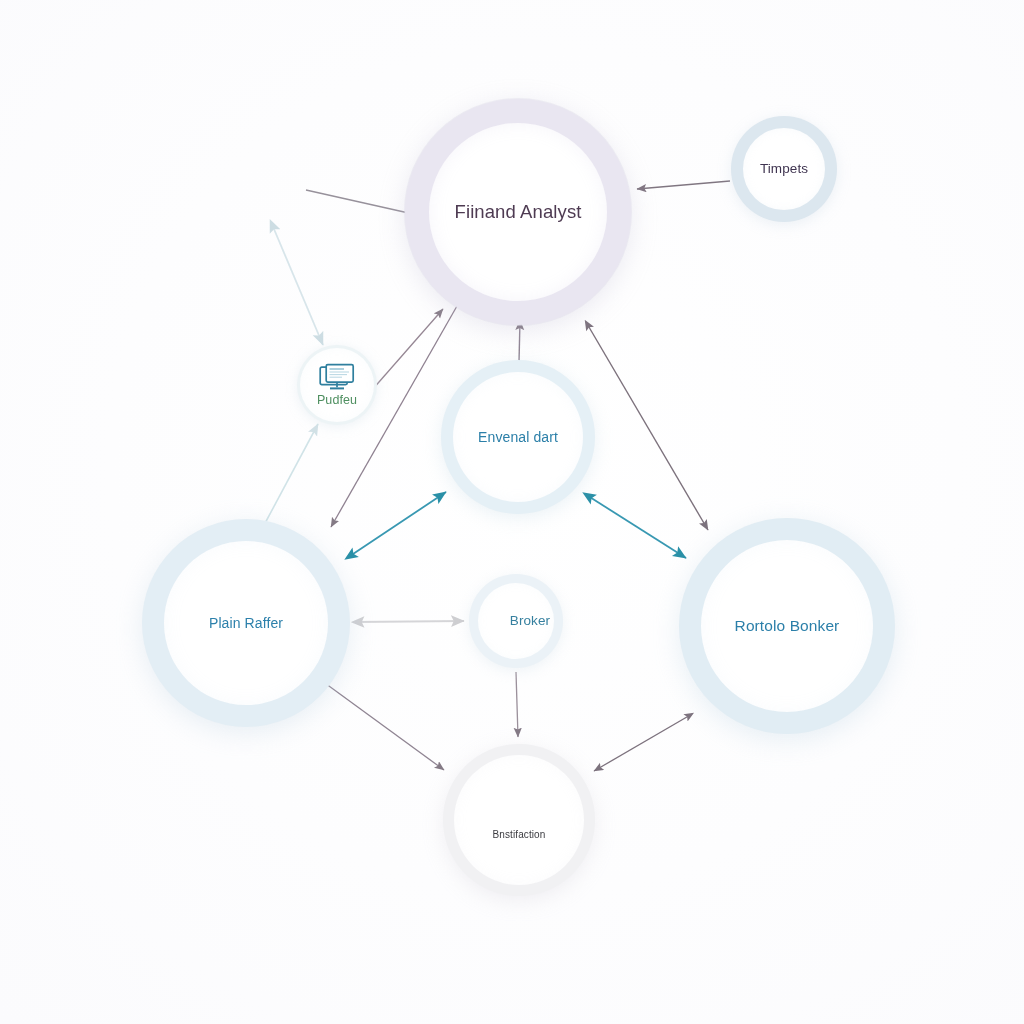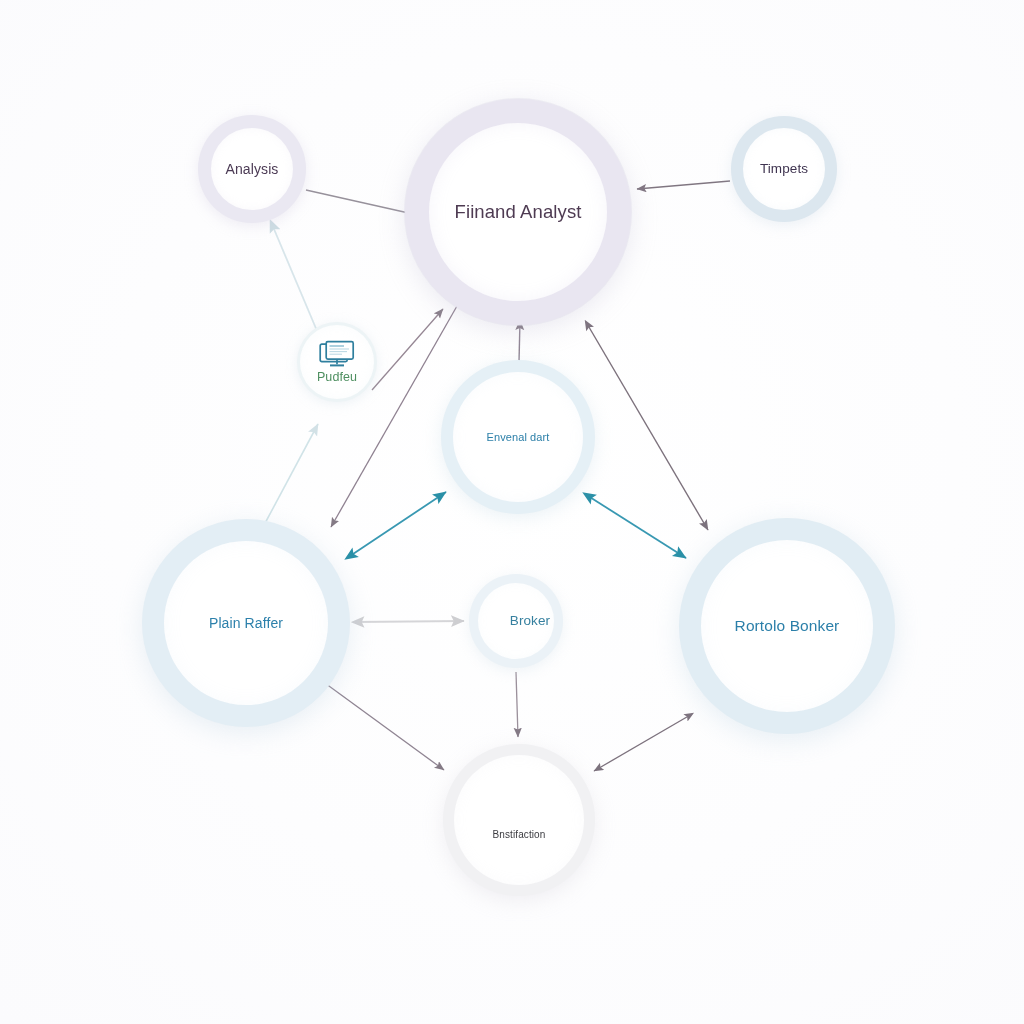--- a/index.html
+++ b/index.html
@@ -68,42 +68,42 @@
   
   #n-timpets { left:784px; top:169px; width:106px; height:106px; }
   #n-timpets .ring {
     border:12px solid rgba(217,229,238,.92);
     background:#ffffff;
     box-shadow:0 3px 14px rgba(185,205,220,.26), inset 0 0 10px rgba(247,250,252,.9);
   }
   #n-timpets .lbl { font-size:13.5px; color:#3f3450; }
 
   
-  #n-pudfeu { left:337px; top:362px; width:80px; height:80px;align-items:center; }
+  #n-pudfeu { left:337px; top:385px; width:80px; height:80px;align-items:center; }
   #n-pudfeu .ring {
     border:3px solid rgba(236,243,246,.95);
     background:#ffffff;
     box-shadow:0 2px 12px rgba(205,220,228,.35), inset 0 0 12px rgba(250,252,253,.9);
   }
   #n-pudfeu .inner {
     position:relative; z-index:3;
     display:flex; flex-direction:column;
     align-items:center; justify-content:center;
     gap:2px;
   }
   #n-pudfeu .lbl { font-size:12.5px; color:#4e8f60; font-weight:400; }
 
   
   #n-envenal { left:518px; top:437px; width:154px; height:154px; }
   #n-envenal .ring {
     border:12px solid rgba(226,238,245,.9);
     background:#ffffff;
     box-shadow:0 4px 18px rgba(190,212,226,.30), inset 0 0 14px rgba(248,251,253,.9);
   }
-  #n-envenal .lbl { font-size:11px; color:#2b7fa8; }
+  #n-envenal .lbl { font-size:14px; color:#2b7fa8; }
 
   
   #n-raffer { left:246px; top:623px; width:208px; height:208px; }
   #n-raffer .ring {
     border:22px solid rgba(223,236,244,.88);
     background:#ffffff;
     box-shadow:0 6px 26px rgba(186,209,224,.32), inset 0 0 18px rgba(248,251,253,.92);
   }
   #n-raffer .lbl { font-size:14px; color:#2c80ab; }
 
@@ -194,24 +194,20 @@
     <line x1="692" y1="714" x2="594" y2="771" stroke="#6f6370" stroke-width="1.3" opacity="0.9" marker-end="url(#ah-gray)" marker-start="url(#ah-gray-s)"></line>
 
     <line x1="263" y1="527" x2="318" y2="424" stroke="#bfd9df" stroke-width="1.6" opacity="0.72" marker-end="url(#ah-pale)"></line>
   </svg>
 
   <div class="node" id="n-central">
     <span class="ring"></span>
     <span class="lbl">Fiinand Analyst</span>
   </div>
 
-  <div class="node" id="n-analysis">
-    <span class="ring"></span>
-    <span class="lbl">Analysis</span>
-  </div>
 
   <div class="node" id="n-timpets">
     <span class="ring"></span>
     <span class="lbl">Timpets</span>
   </div>
 
   <div class="node" id="n-pudfeu">
     <span class="ring"></span>
     <span class="inner">
       <svg width="38" height="28" viewBox="0 0 38 28">

